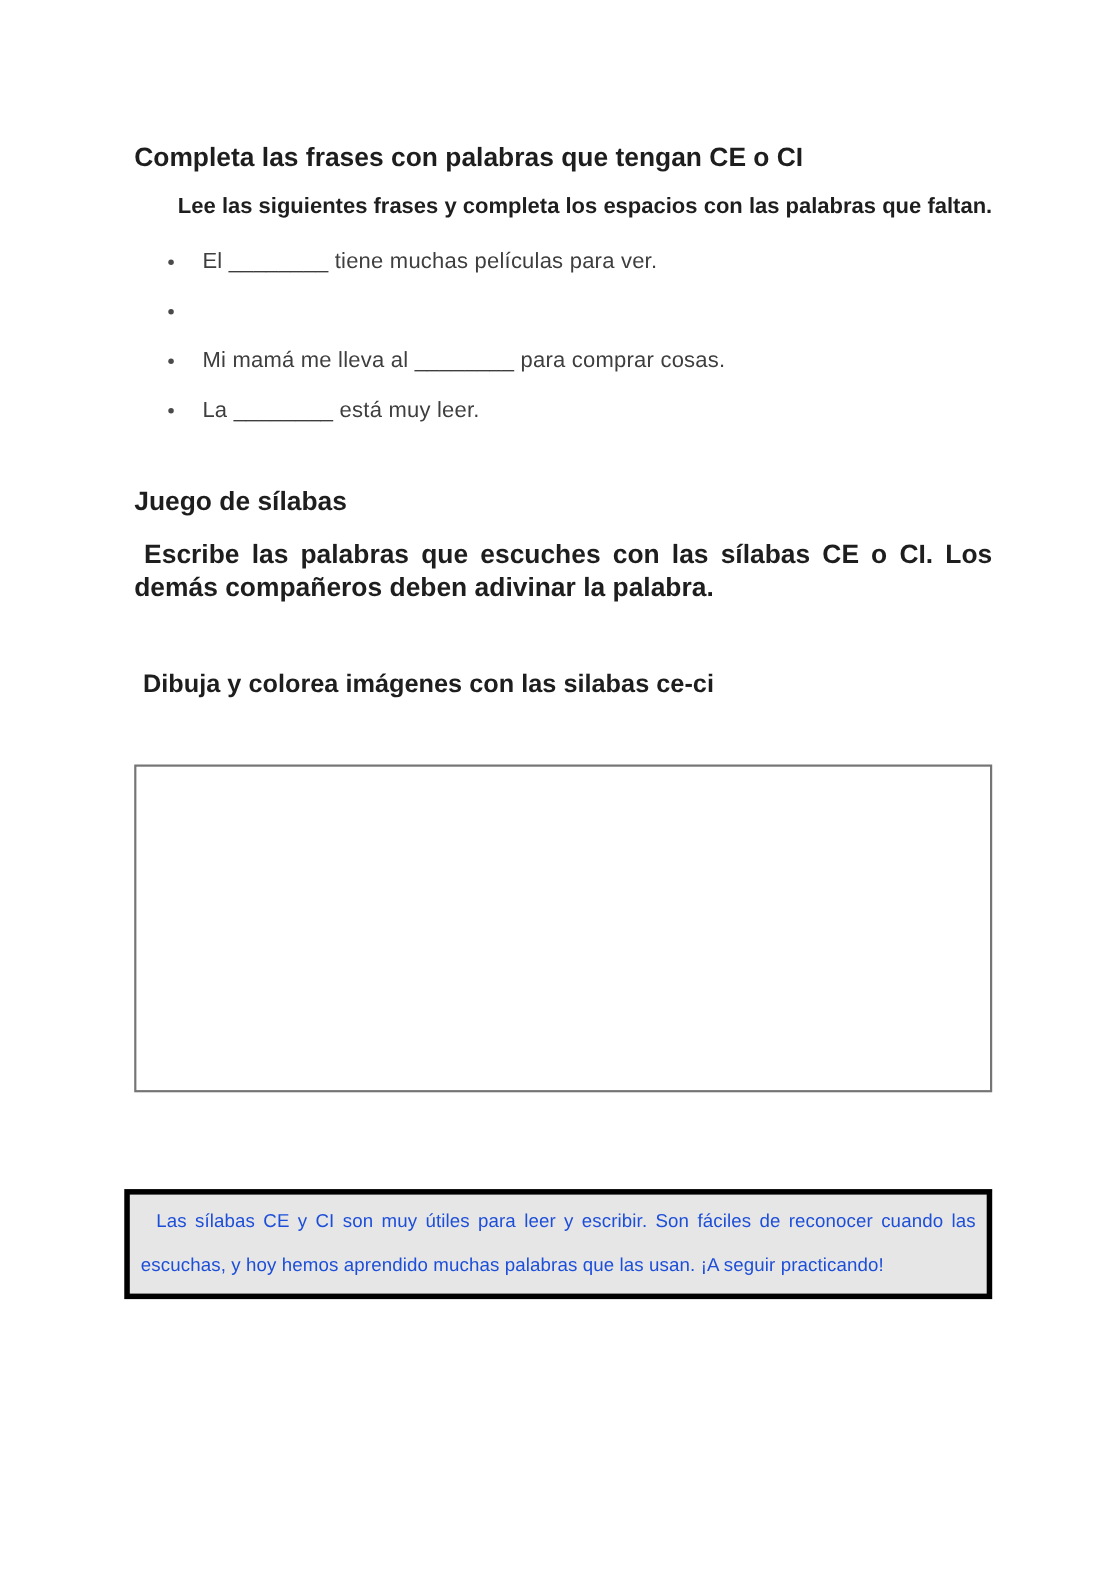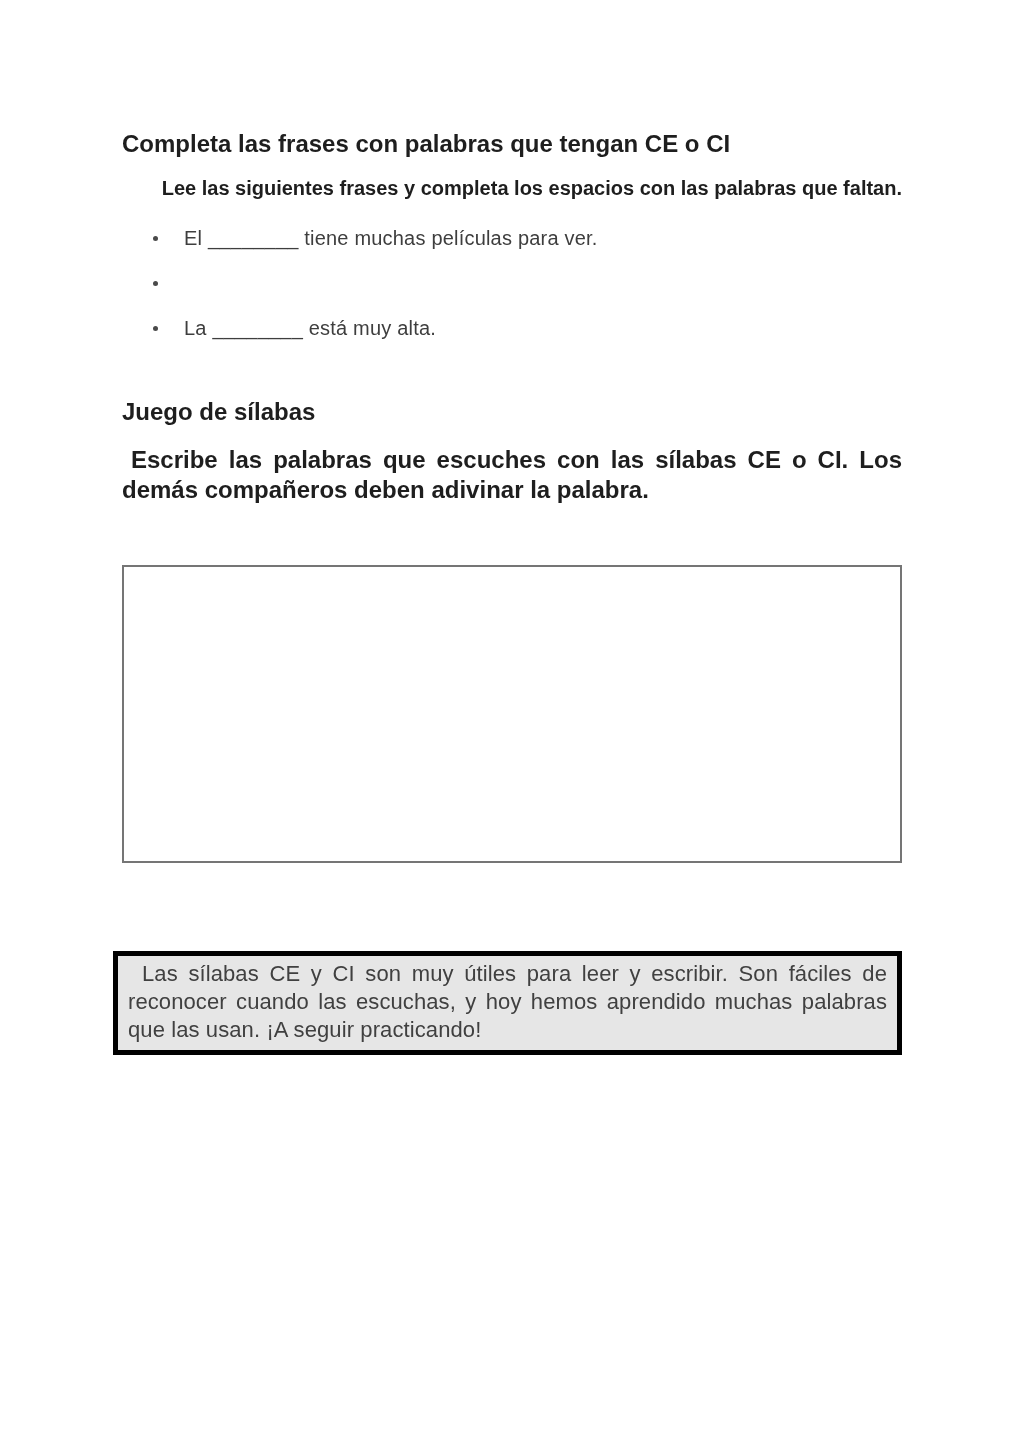--- a/index.html
+++ b/index.html
@@ -88,23 +88,23 @@
     background: #ffffff;
   }
   .note-box {
     margin: 88px 0 0 -9px;
     width: 789px;
     border: 5px solid #000000;
     background: #e6e6e6;
     padding: 4px 10px 6px 10px;
   }
   .note-text {
-    font-size: 22px;
-    color: #404040;
-    line-height: 28px;
+    font-size: 17px;
+    color: #1d4ed8;
+    line-height: 40px;
     text-align: justify;
     text-indent: 14px;
     letter-spacing: 0.1px;
   }
 </style>
 </head>
 <body>
 
 <div class="page">
 
@@ -115,28 +115,33 @@
   <ul class="fill-list">
     <li>
       <span class="bullet"></span>
       <span class="li-text">El ________ tiene muchas películas para ver.</span>
     </li>
     <li>
       <span class="bullet"></span>
     </li>
     <li>
       <span class="bullet"></span>
-      <span class="li-text">La ________ está muy alta.</span>
+      <span class="li-text">Mi mamá me lleva al ________ para comprar cosas.</span>
+    </li>
+    <li>
+      <span class="bullet"></span>
+      <span class="li-text">La ________ está muy leer.</span>
     </li>
   </ul>
 
   <div class="h2">Juego de sílabas</div>
 
   <div class="para">Escribe las palabras que escuches con las sílabas CE o CI. Los demás compañeros deben adivinar la palabra.</div>
 
+  <div class="h3">Dibuja y colorea imágenes con las silabas ce-ci</div>
 
   <div class="draw-box"></div>
 
   <div class="note-box">
     <div class="note-text">Las sílabas CE y CI son muy útiles para leer y escribir. Son fáciles de reconocer cuando las escuchas, y hoy hemos aprendido muchas palabras que las usan. ¡A seguir practicando!</div>
   </div>
 
 </div>
 
 </body></html>

